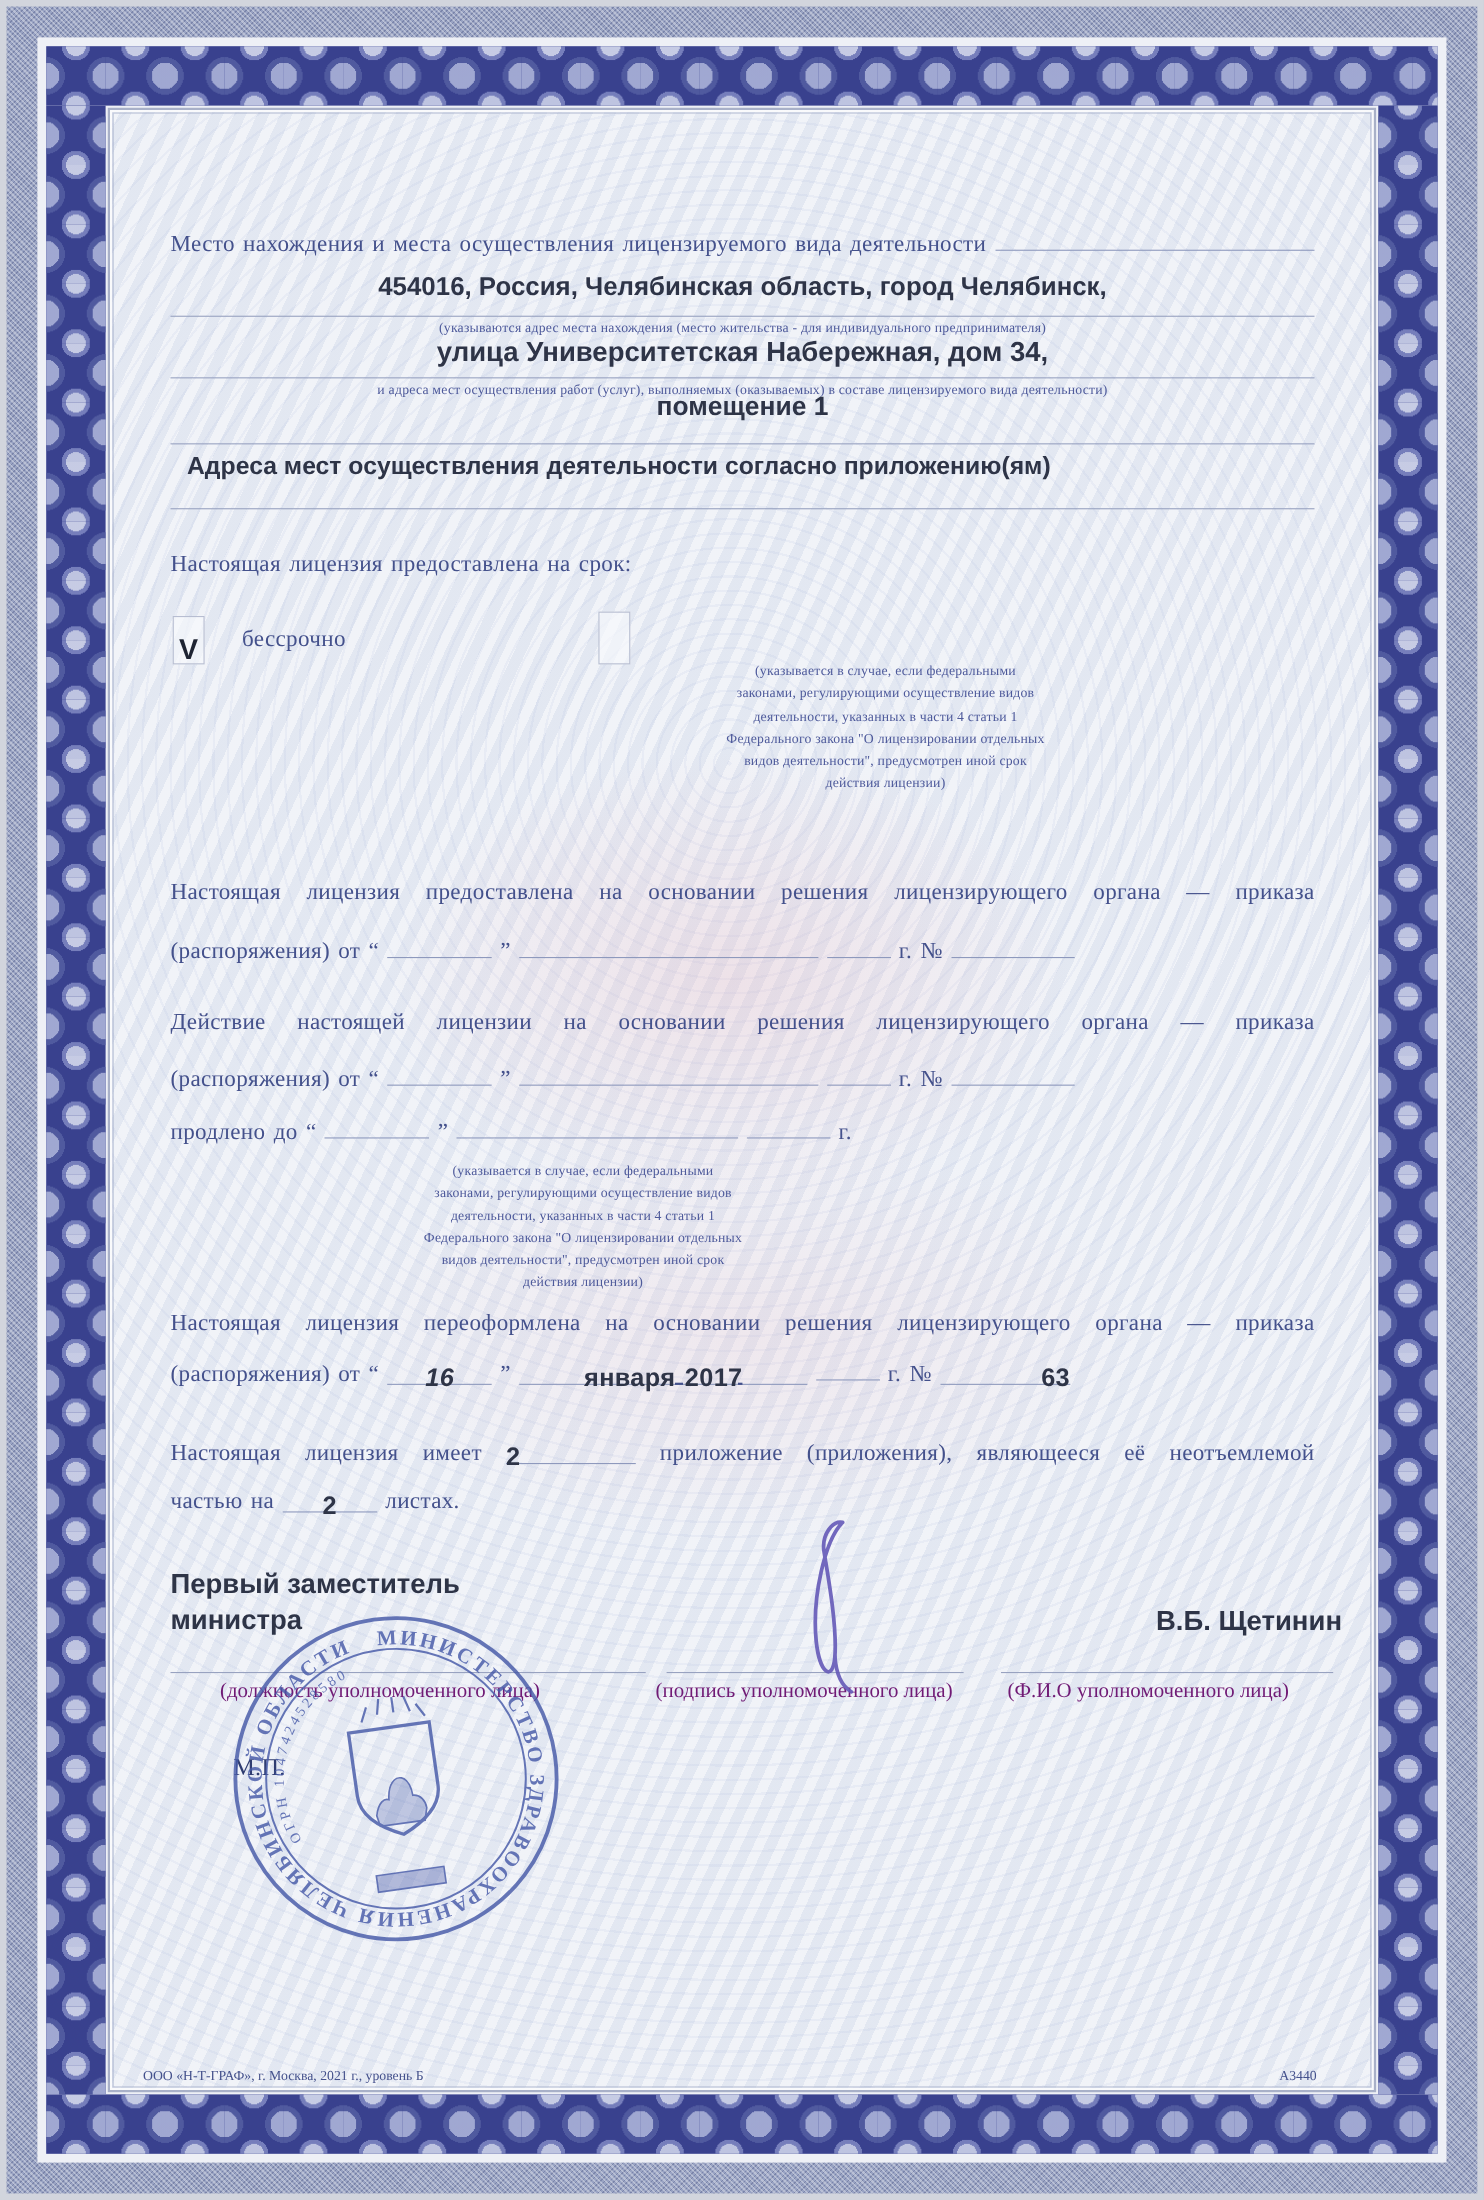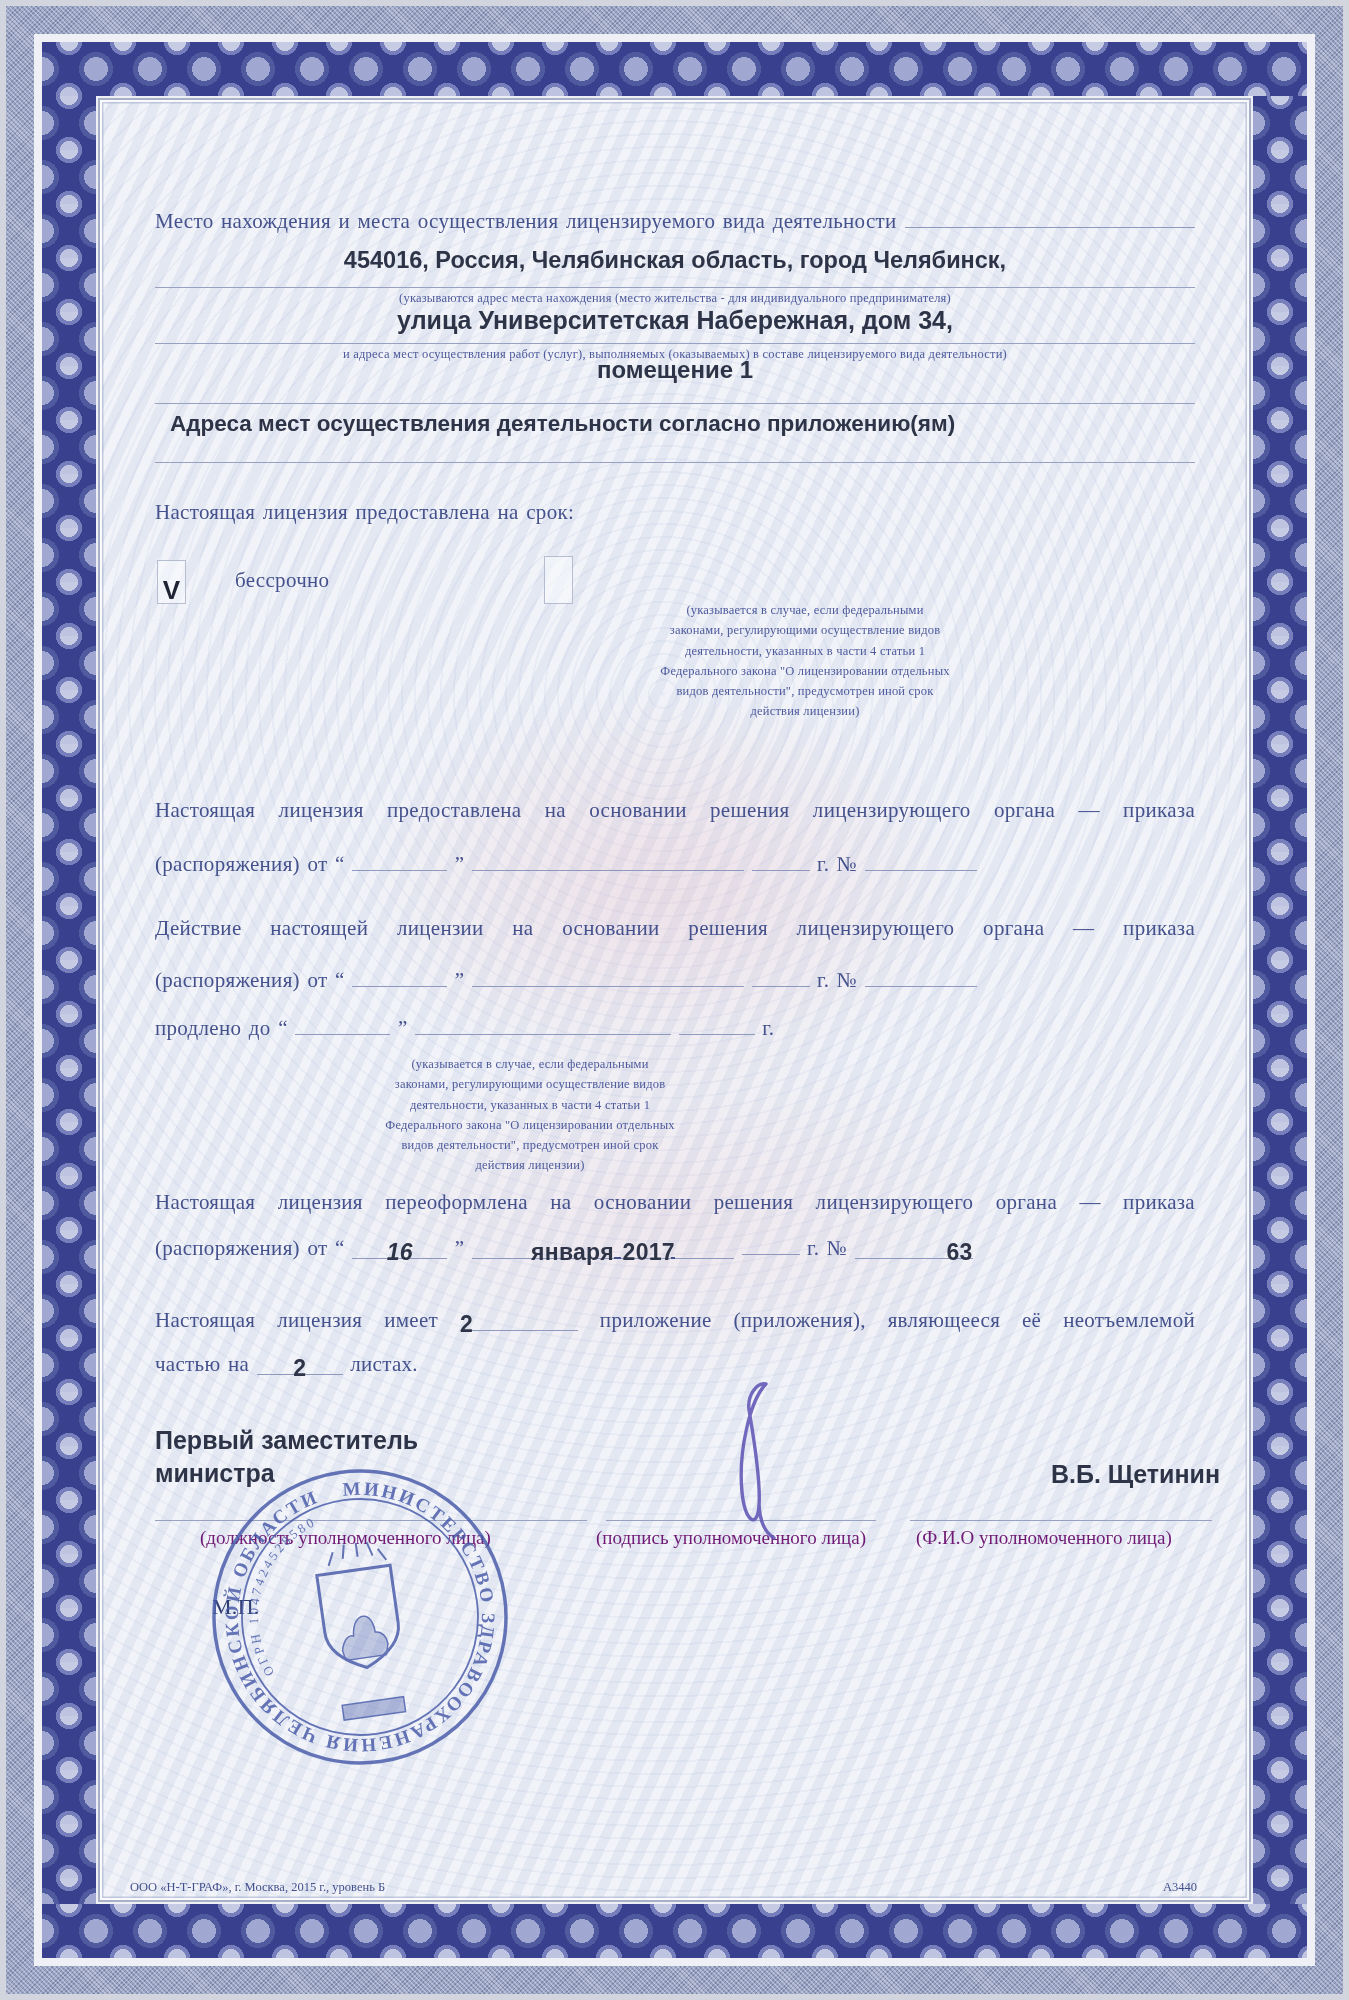--- a/index.html
+++ b/index.html
@@ -79,21 +79,21 @@
   <div class="abs bval center" style="left:155px;top:356px;width:1040px;font-size:24px;">помещение 1</div>
   <div class="abs rule" style="left:155px;top:403px;width:1040px;"></div>
   <div class="abs bval" style="left:170px;top:411px;width:1040px;font-size:22.5px;">Адреса мест осуществления деятельности согласно приложению(ям)</div>
   <div class="abs rule" style="left:155px;top:462px;width:1040px;"></div>
 
   <div class="abs t" style="left:155px;top:500px;">Настоящая лицензия предоставлена на срок:</div>
 
   <div class="cb" style="left:157px;top:560px;height:42px;">
     <span class="mark">V</span>
   </div>
-  <div class="abs t" style="left:235px;top:568px;">бессрочно</div>
+  <div class="abs t" style="left:220px;top:568px;">бессрочно</div>
 
   <div class="cb" style="left:544px;top:556px;height:46px;"></div>
   <div class="abs small hint" style="left:555px;top:600px;width:500px;">(указывается в случае, если федеральными
 законами, регулирующими осуществление видов
 деятельности, указанных в части 4 статьи 1
 Федерального закона "О лицензировании отдельных
 видов деятельности", предусмотрен иной срок
 действия лицензии)</div>
 
   <div class="abs t just" style="left:155px;top:798px;width:1040px;">Настоящая лицензия предоставлена на основании решения лицензирующего органа — приказа</div>
@@ -199,16 +199,16 @@
         <path d="M118,108 h74 v58 q0,24 -37,40 q-37,-16 -37,-40 z"></path>
         <g stroke-width="2">
           <path d="M131,100 l6,-13 M146,95 l3,-14 M161,95 l0,-14 M176,96 l-4,-14 M189,102 l-7,-12"></path>
         </g>
         <path d="M133,186 c3,-12 9,-15 13,-13 c1,-14 8,-20 14,-18 c6,2 8,11 8,17 c7,0 11,7 11,13 l-3,11 h-41 z" fill="#4659a8" fill-opacity="0.35" stroke-width="1.5"></path>
         <rect x="125" y="240" width="62" height="15" stroke-width="1.5" fill="#4659a8" fill-opacity="0.45"></rect>
       </g>
     </g>
   </svg>
 
-  <div class="abs footer" style="left:130px;top:1880px;">ООО «Н-Т-ГРАФ», г. Москва, 2015 г., уровень Б</div>
+  <div class="abs footer" style="left:130px;top:1880px;">ООО «Н-Т-ГРАФ», г. Москва, 2021 г., уровень Б</div>
   <div class="abs footer" style="left:1163px;top:1880px;">А3440</div>
 
 </div>
 
 </body></html>

